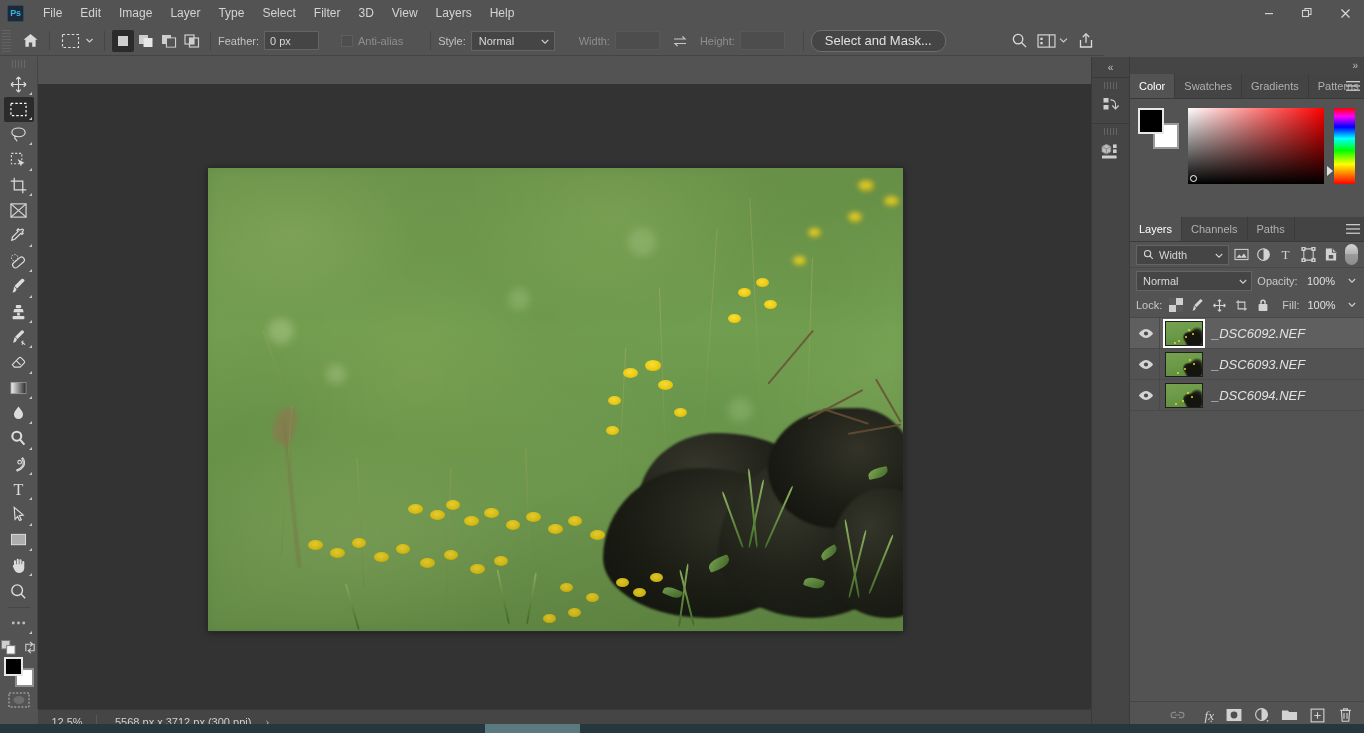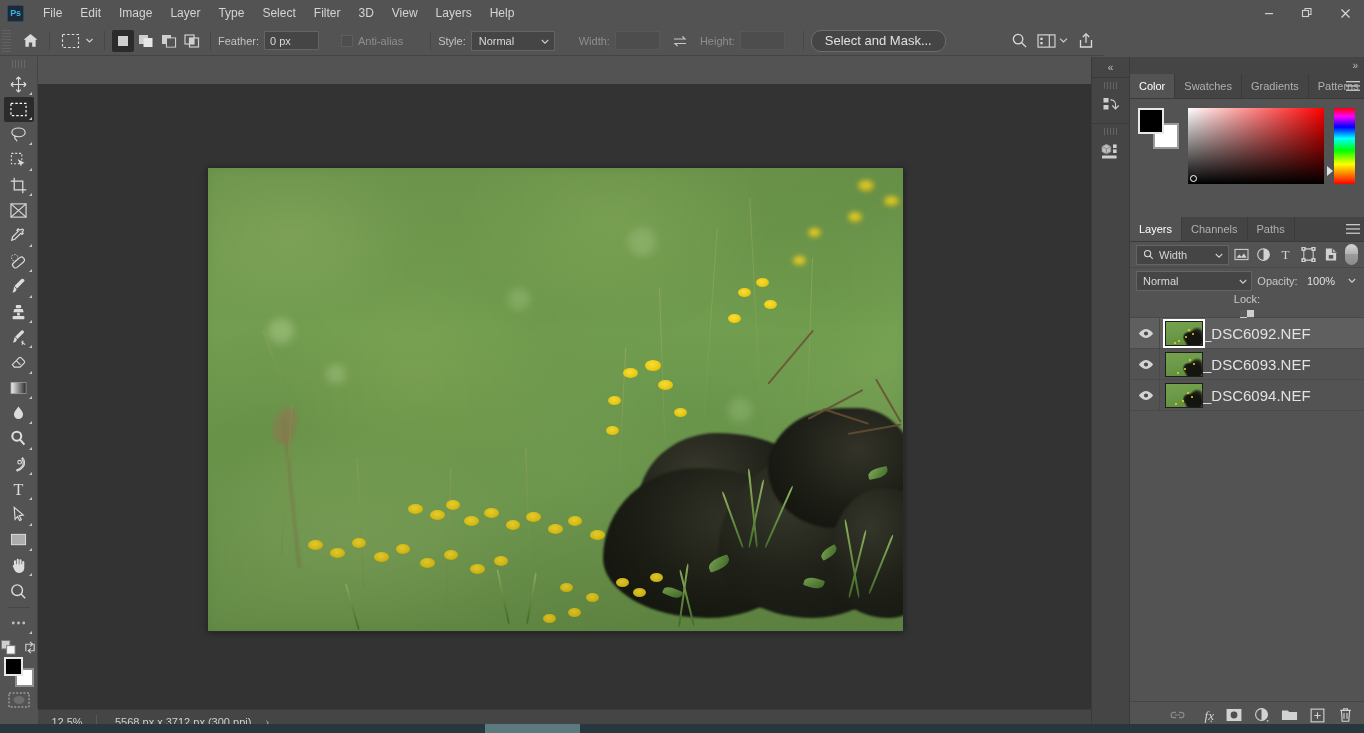--- a/index.html
+++ b/index.html
@@ -313,21 +313,20 @@
   .small-label { font-size: 11px; color: #c8c8c8; }
   .num-field {
     height: 19px; width: 40px; background: #535353; border: 1px solid transparent;
     color: #e0e0e0; font-size: 11px; display: flex; align-items: center; justify-content: flex-end;
     padding-right: 4px;
   }
   .mini-chev { width: 14px; display: flex; align-items: center; justify-content: center; }
   .lock-row {
     height: 25px; display: flex; align-items: center; gap: 5px; padding: 0 6px;
     border-bottom: 1px solid #484848;
-    flex-direction: column;
   }
   .lock-icn {
     width: 19px; height: 19px; display: flex; align-items: center; justify-content: center;
     color: #d4d4d4;
   }
   .layers-list { flex: 1; background: #535353; overflow: hidden; }
   .layer-row {
     height: 31px; display: flex; align-items: center; gap: 0;
     border-bottom: 1px solid #4a4a4a; padding-left: 2px;
   }
@@ -345,21 +344,21 @@
     position: absolute; inset: 0;
     background:
       radial-gradient(circle at 78% 78%, #15150f 0 22%, rgba(21,21,15,0) 30%),
       radial-gradient(circle at 62% 66%, #1b1b13 0 14%, rgba(27,27,19,0) 22%),
       radial-gradient(circle at 86% 52%, #232318 0 12%, rgba(35,35,24,0) 22%),
       linear-gradient(170deg, #77a24f 0%, #6b9a48 45%, #5d8c3e 100%);
   }
   .thumb-dot {
     position: absolute; width: 2px; height: 2px; border-radius: 50%; background: #f0d81e;
   }
-  .layer-name { font-size: 15px; color: #e2e2e2; }
+  .layer-name { margin-left: 9px; font-size: 13px; color: #e2e2e2; font-style: italic; }
   .layers-footer {
     height: 27px; background: #535353; border-top: 1px solid #454545;
     display: flex; align-items: center; justify-content: flex-end; gap: 1px; padding-right: 5px;
   }
   .foot-btn {
     width: 27px; height: 25px; display: flex; align-items: center; justify-content: center;
     color: #cfcfcf;
   }
   .foot-btn.dim { color: #8c8c8c; }
 

